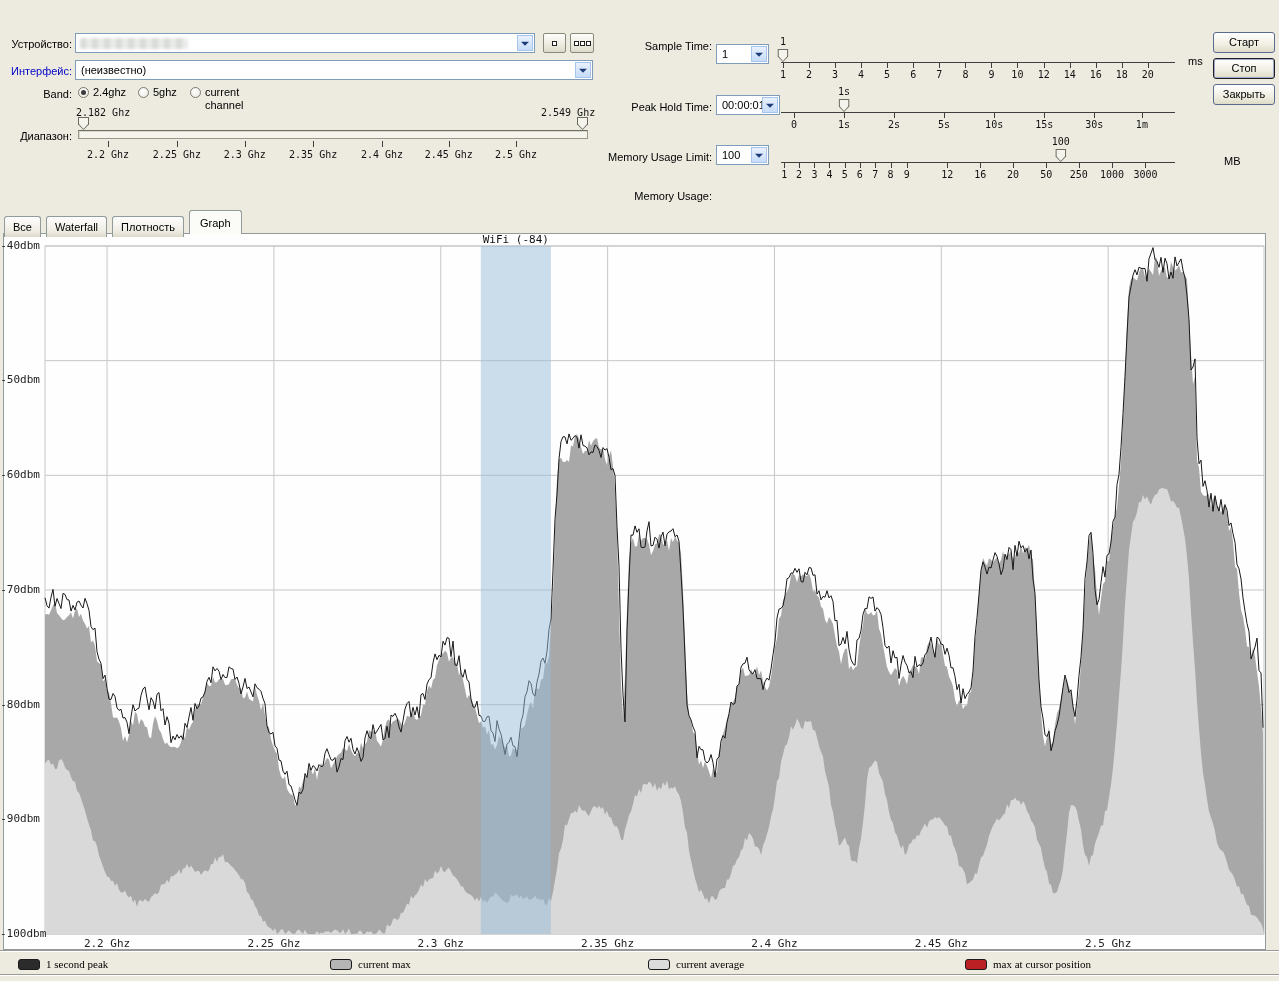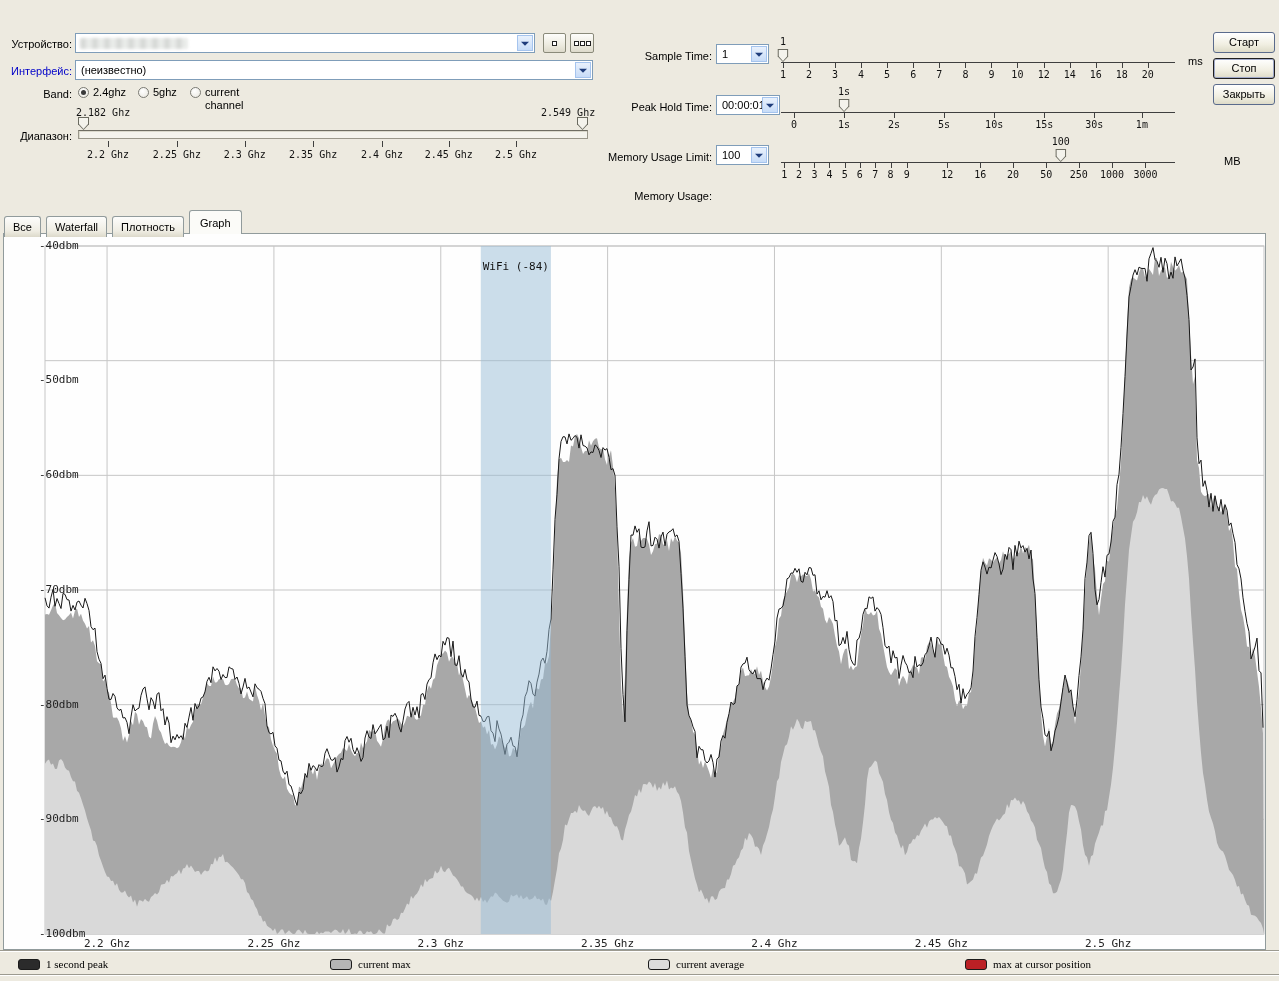--- a/index.html
+++ b/index.html
@@ -72,25 +72,25 @@
   .tabs{position:absolute;left:4px;top:210px;height:24px;z-index:4;}
   .tab{display:inline-block;vertical-align:bottom;padding:4px 8px 4px;border:1px solid #919B9C;border-bottom:none;
     border-radius:3px 3px 0 0;background:linear-gradient(180deg,#FDFDFC,#EFEDE3 70%,#DCD9CA);margin-right:2px;
     position:relative;top:3px;}
   .tab.active{background:#FBFBF8;top:0;padding:6px 10px 5px;}
   
   .panel{position:absolute;left:3px;top:233px;width:1263px;height:717px;background:#FEFEFE;
     border:1px solid #919B9C;z-index:0;}
   #chart-svg{position:absolute;left:0;top:0;z-index:1;pointer-events:none;}
   .axis-label-y{position:absolute;left:0;width:40px;text-align:right;z-index:2;
-    font-family:"DejaVu Sans Mono",monospace;font-size:11px;color:#222;padding-left:39px;}
+    font-family:"DejaVu Sans Mono",monospace;font-size:11px;color:#222;}
   .axis-label-x{position:absolute;width:70px;text-align:center;z-index:2;
     font-family:"DejaVu Sans Mono",monospace;font-size:11px;color:#222;}
   .band-label{position:absolute;width:100px;text-align:center;z-index:2;
-    font-family:"DejaVu Sans Mono",monospace;font-size:11px;color:#111;margin-top:27px;}
+    font-family:"DejaVu Sans Mono",monospace;font-size:11px;color:#111;}
   
   .hgroove{position:absolute;left:0;width:1279px;height:2px;border-top:1px solid #9C9A90;border-bottom:1px solid #FFF;}
   .legend-item{position:absolute;top:957px;height:14px;z-index:2;white-space:nowrap;
     font-family:"DejaVu Sans Mono",monospace;font-size:11px;color:#000;}
   .legend-swatch{display:inline-block;width:22px;height:11px;border:1px solid #1A1A1A;border-radius:3px;
     vertical-align:middle;margin-right:6px;}
   .legend-text{vertical-align:middle;font-family:Liberation Serif, serif;}
 </style>
 </head>
 <body>
@@ -150,21 +150,21 @@
       <div class="sl-tick" style="top:0;left:46.1%"></div>
       <div class="sl-tlabel" style="top:8px;left:46.1%">2.35 Ghz</div>
       <div class="sl-tick" style="top:0;left:59.599999999999994%"></div>
       <div class="sl-tlabel" style="top:8px;left:59.599999999999994%">2.4 Ghz</div>
       <div class="sl-tick" style="top:0;left:72.7%"></div>
       <div class="sl-tlabel" style="top:8px;left:72.7%">2.45 Ghz</div>
       <div class="sl-tick" style="top:0;left:85.9%"></div>
       <div class="sl-tlabel" style="top:8px;left:85.9%">2.5 Ghz</div>
     </div>
 
-  <div class="lbl right" style="left:598px;top:49px;width:114px">Sample Time:</div>
+  <div class="lbl right" style="left:598px;top:39px;width:114px">Sample Time:</div>
   <div class="combo" style="left:716px;top:44px;width:53px">
     <span>1</span>
     <div class="arrow">
         <div class="tri"></div>
       </div>
   </div>
   <div class="slider" id="slider-sample" style="left:781px;top:36px">
       <div class="sl-line"></div>
       <div class="sl-tick" style="left:0.5%"></div>
       <div class="sl-tlabel" style="left:0.5%">1</div>

